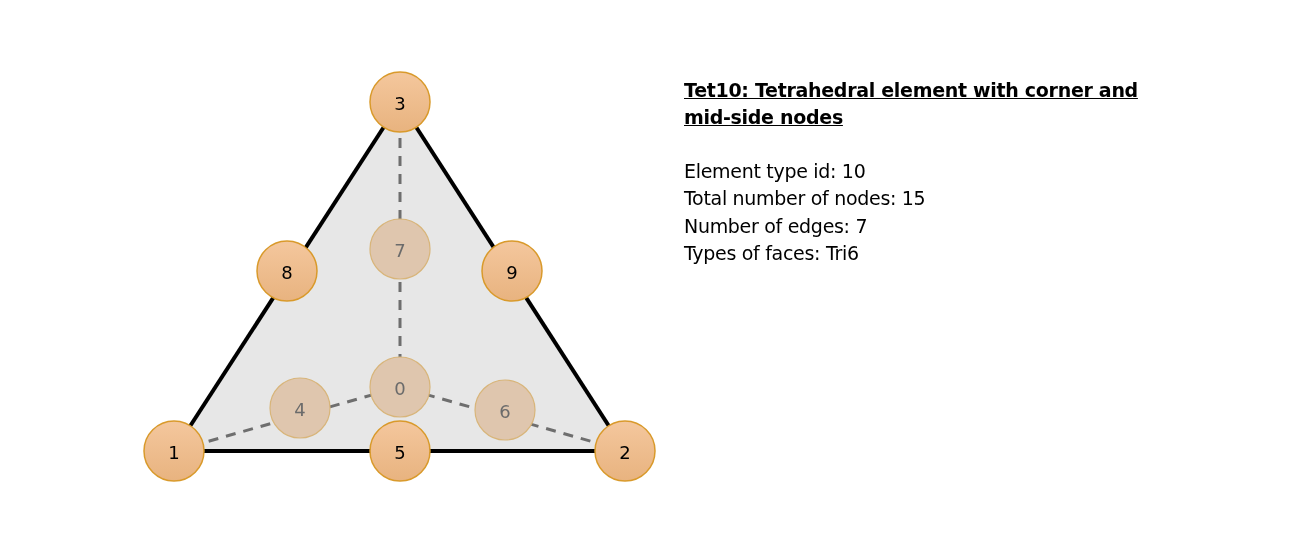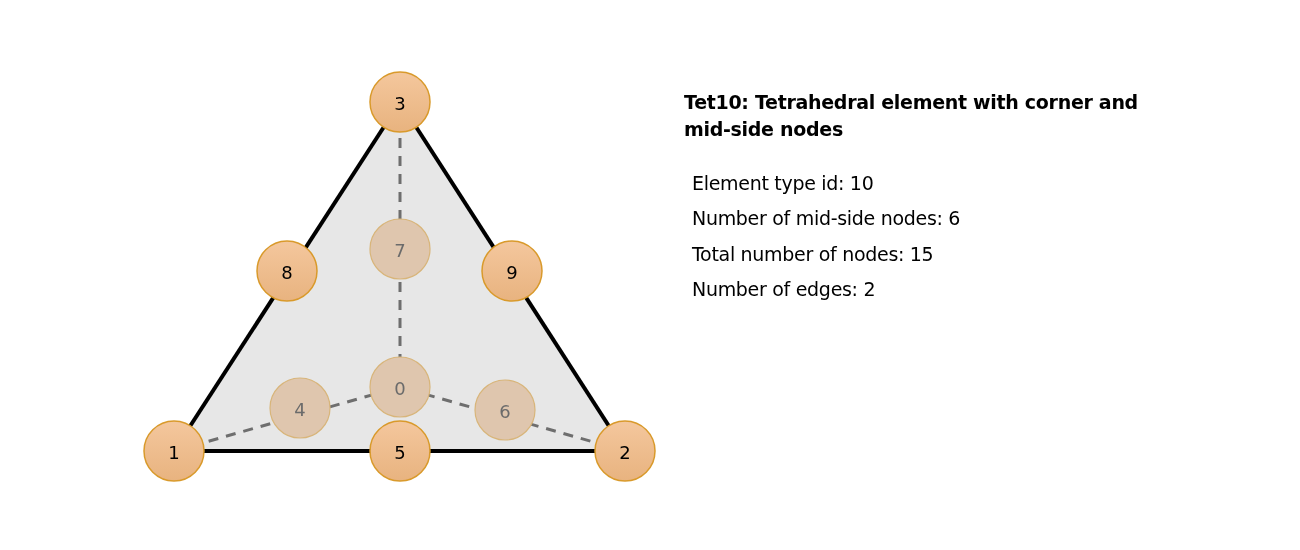--- a/index.html
+++ b/index.html
@@ -3,22 +3,22 @@
   <meta charset="utf-8">
   <style>
     html, body { margin: 0; padding: 0; background: #ffffff; }
     body { width: 1300px; height: 550px; position: relative; overflow: hidden; }
     #diagram { position: absolute; left: 0; top: 0; width: 1300px; height: 550px; }
     .node-label { font-family: "DejaVu Sans", sans-serif; font-size: 18px; text-anchor: middle; dominant-baseline: central; }
     .node-label.corner { fill: #000000; }
     .node-label.hidden { fill: #6b6b6b; }
     #info { position: absolute; left: 684px; top: 77px; width: 460px;
             font-family: "DejaVu Sans", sans-serif; color: #000; }
-    #info .title { font-weight: bold; font-size: 19px; line-height: 27px; margin: 12px 0 27px 0; letter-spacing: -0.3px; }
-    #info .prop { font-size: 19px; line-height: 27.3px; margin: 8px; letter-spacing: -0.3px; }
+    #info .title { font-weight: bold; font-size: 19px; line-height: 27px; margin: 0 0 27px 0; letter-spacing: -0.3px; text-decoration: underline; }
+    #info .prop { font-size: 19px; line-height: 27.3px; margin: 0; letter-spacing: -0.3px; }
   </style>
 </head>
 <body>
 
 <svg id="diagram" viewBox="0 0 1300 550" xmlns="http://www.w3.org/2000/svg">
   <defs>
     <linearGradient id="cornerGrad" x1="0" y1="0" x2="0" y2="1">
       <stop id="cg-top" offset="0%" stop-color="#f4c79d"></stop>
       <stop id="cg-bot" offset="100%" stop-color="#e8b37f"></stop>
     </linearGradient>
@@ -74,16 +74,16 @@
       <g>
         <circle cx="512" cy="271" r="30" fill="url(#cornerGrad)" stroke="#d99a2b" stroke-width="1.5"></circle>
         <text x="512" y="272" class="node-label corner">9</text>
       </g>
     </g>
 </svg>
 
 <div id="info">
   <p class="title">Tet10: Tetrahedral element with corner and mid-side nodes</p>
   <p class="prop">Element type id: 10</p>
-  <p class="prop">Number of mid-side nodes: 6</p>
   <p class="prop">Total number of nodes: 15</p>
-  <p class="prop">Number of edges: 2</p>
+  <p class="prop">Number of edges: 7</p>
+  <p class="prop">Types of faces: Tri6</p>
 </div>
 
 </body></html>

